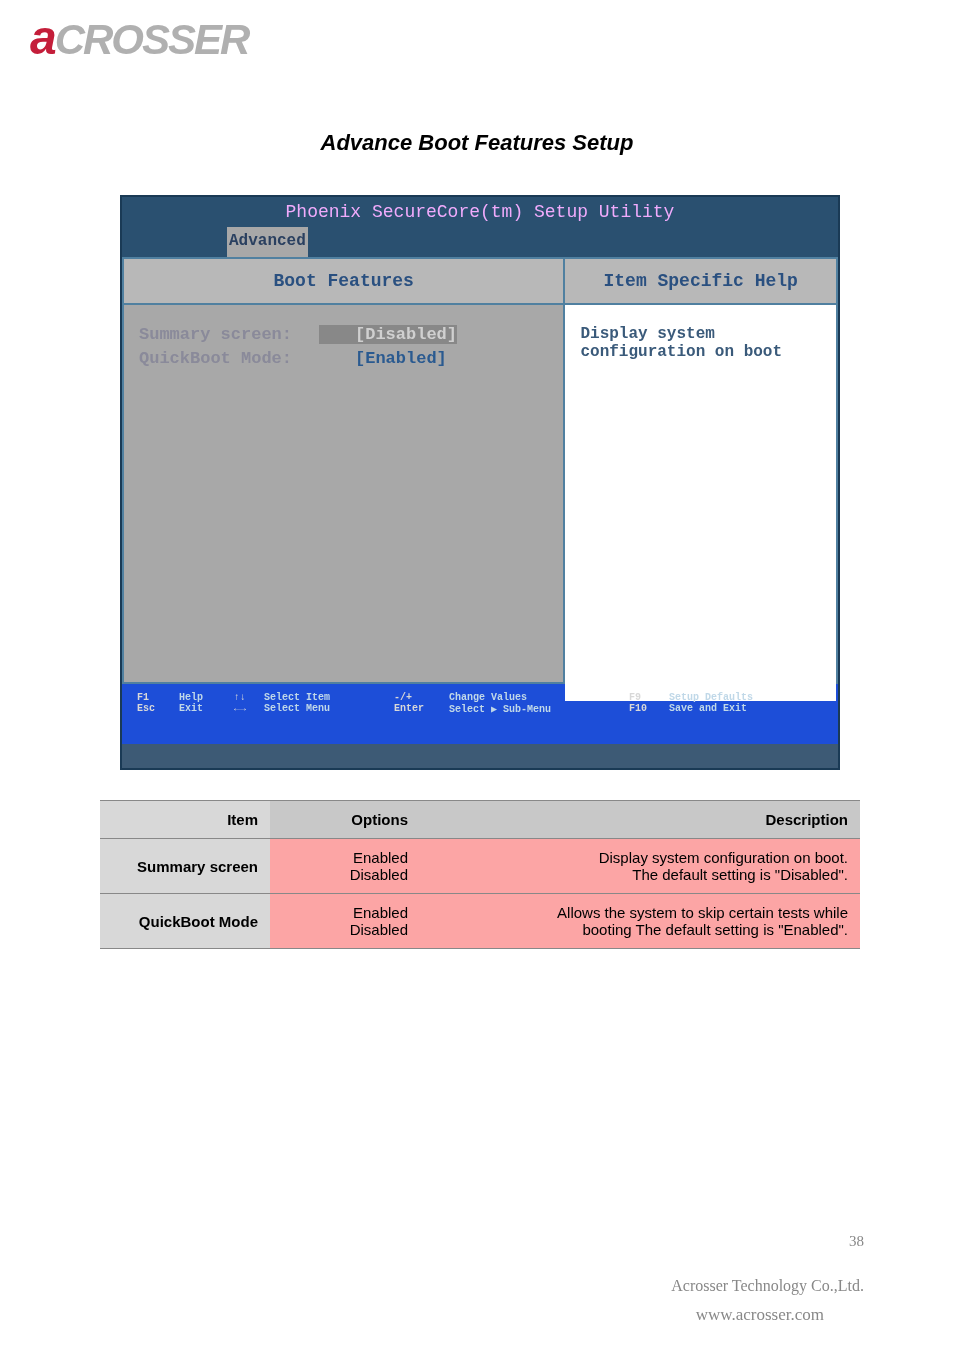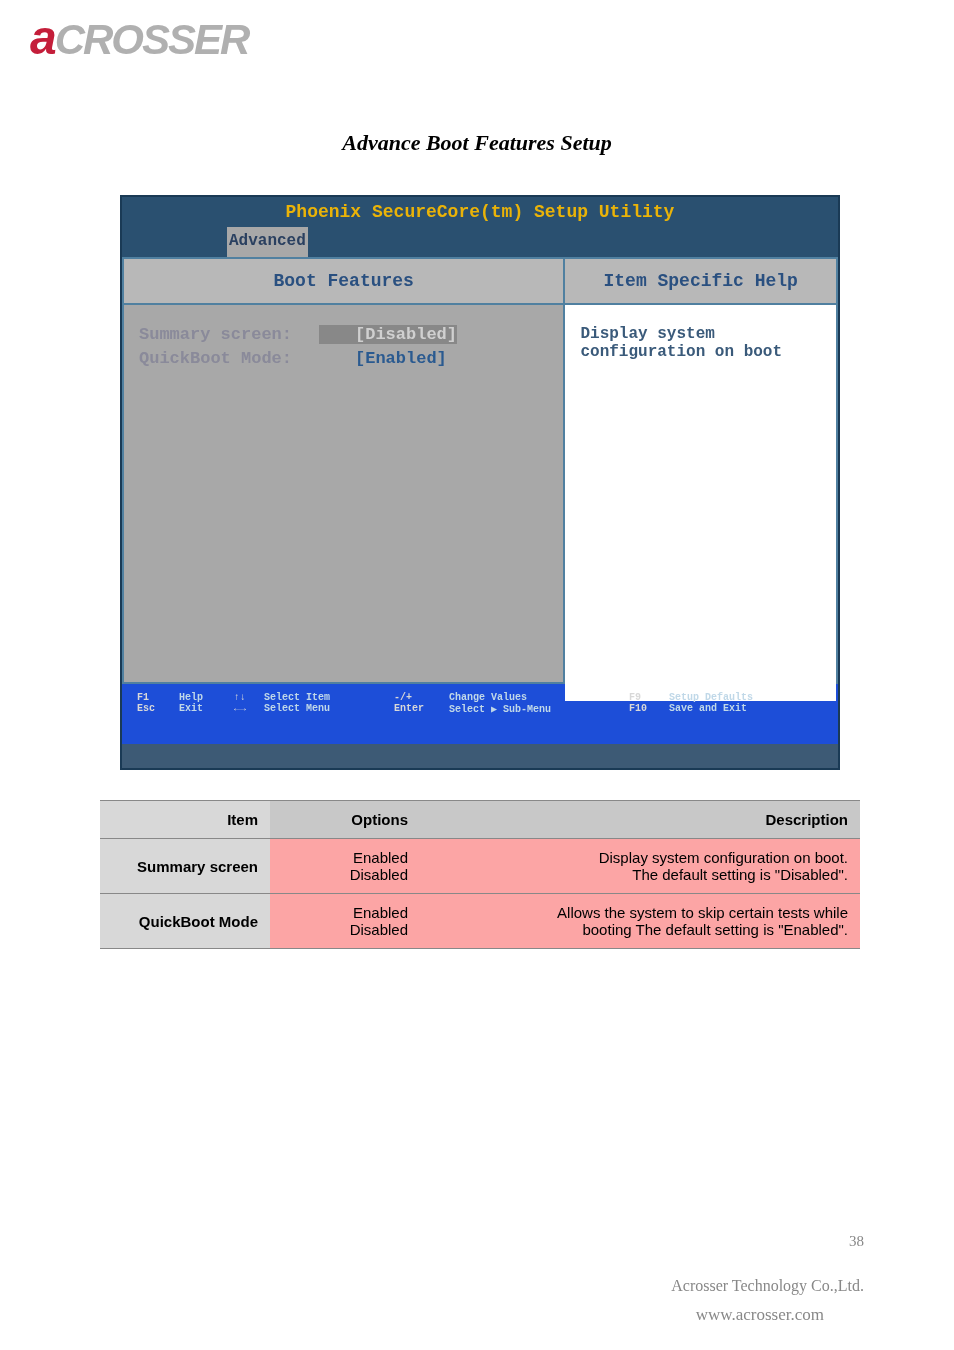--- a/index.html
+++ b/index.html
@@ -38,43 +38,43 @@
     .logo-gray {
       color: #b0b0b0;
     }
     
     .page-title {
       position: absolute;
       top: 130px;
       left: 0;
       width: 100%;
       text-align: center;
-      font-family: Liberation Serif, serif;
+      font-family: Liberation Sans, sans-serif;
       font-size: 22px;
       font-weight: bold;
       font-style: italic;
     }
     
     .bios-screenshot {
       position: absolute;
       top: 195px;
       left: 120px;
       width: 720px;
       height: 575px;
       background: #3d5a75;
       border: 2px solid #1a3a55;
     }
     
     .bios-title-bar {
       height: 30px;
       background: #2a5070;
-      color: #eab308;
+      color: #f0abfc;
       font-family: "Courier New", monospace;
       font-size: 18px;
-      font-weight: bold;
+      font-weight: normal;
       text-align: center;
       padding-top: 5px;
     }
     
     .bios-tab-bar {
       height: 30px;
       background: #2a5070;
       display: flex;
     }
     

